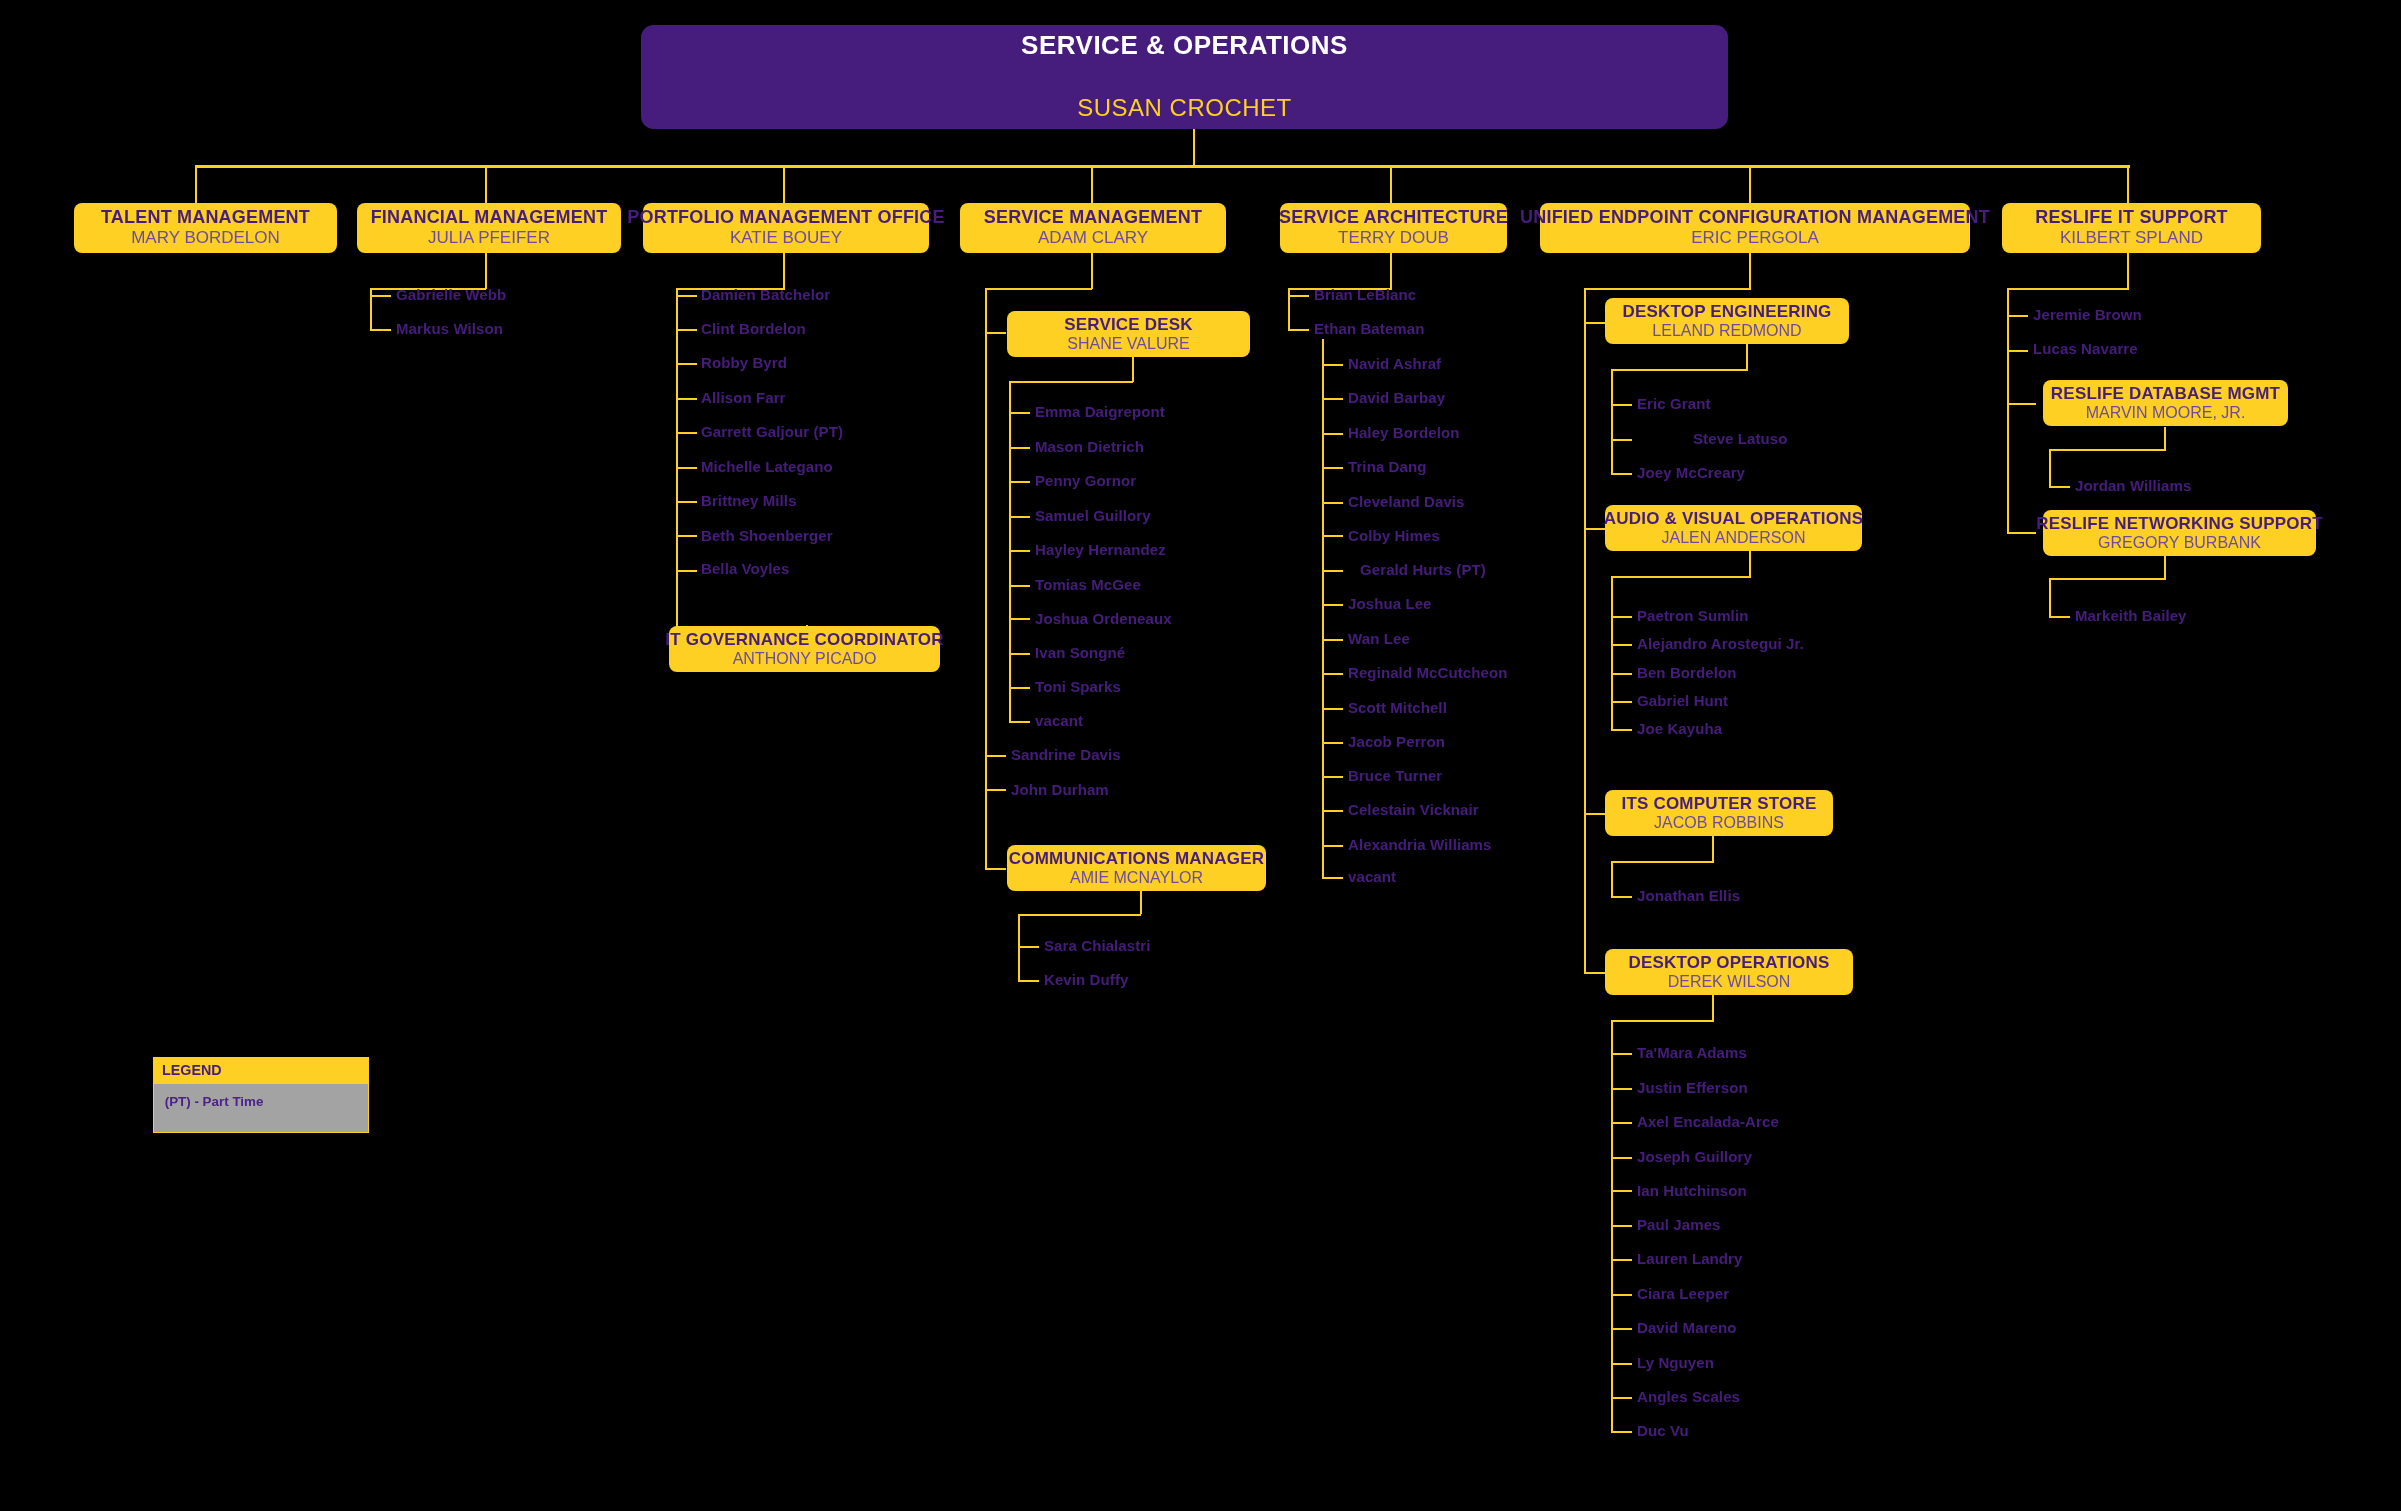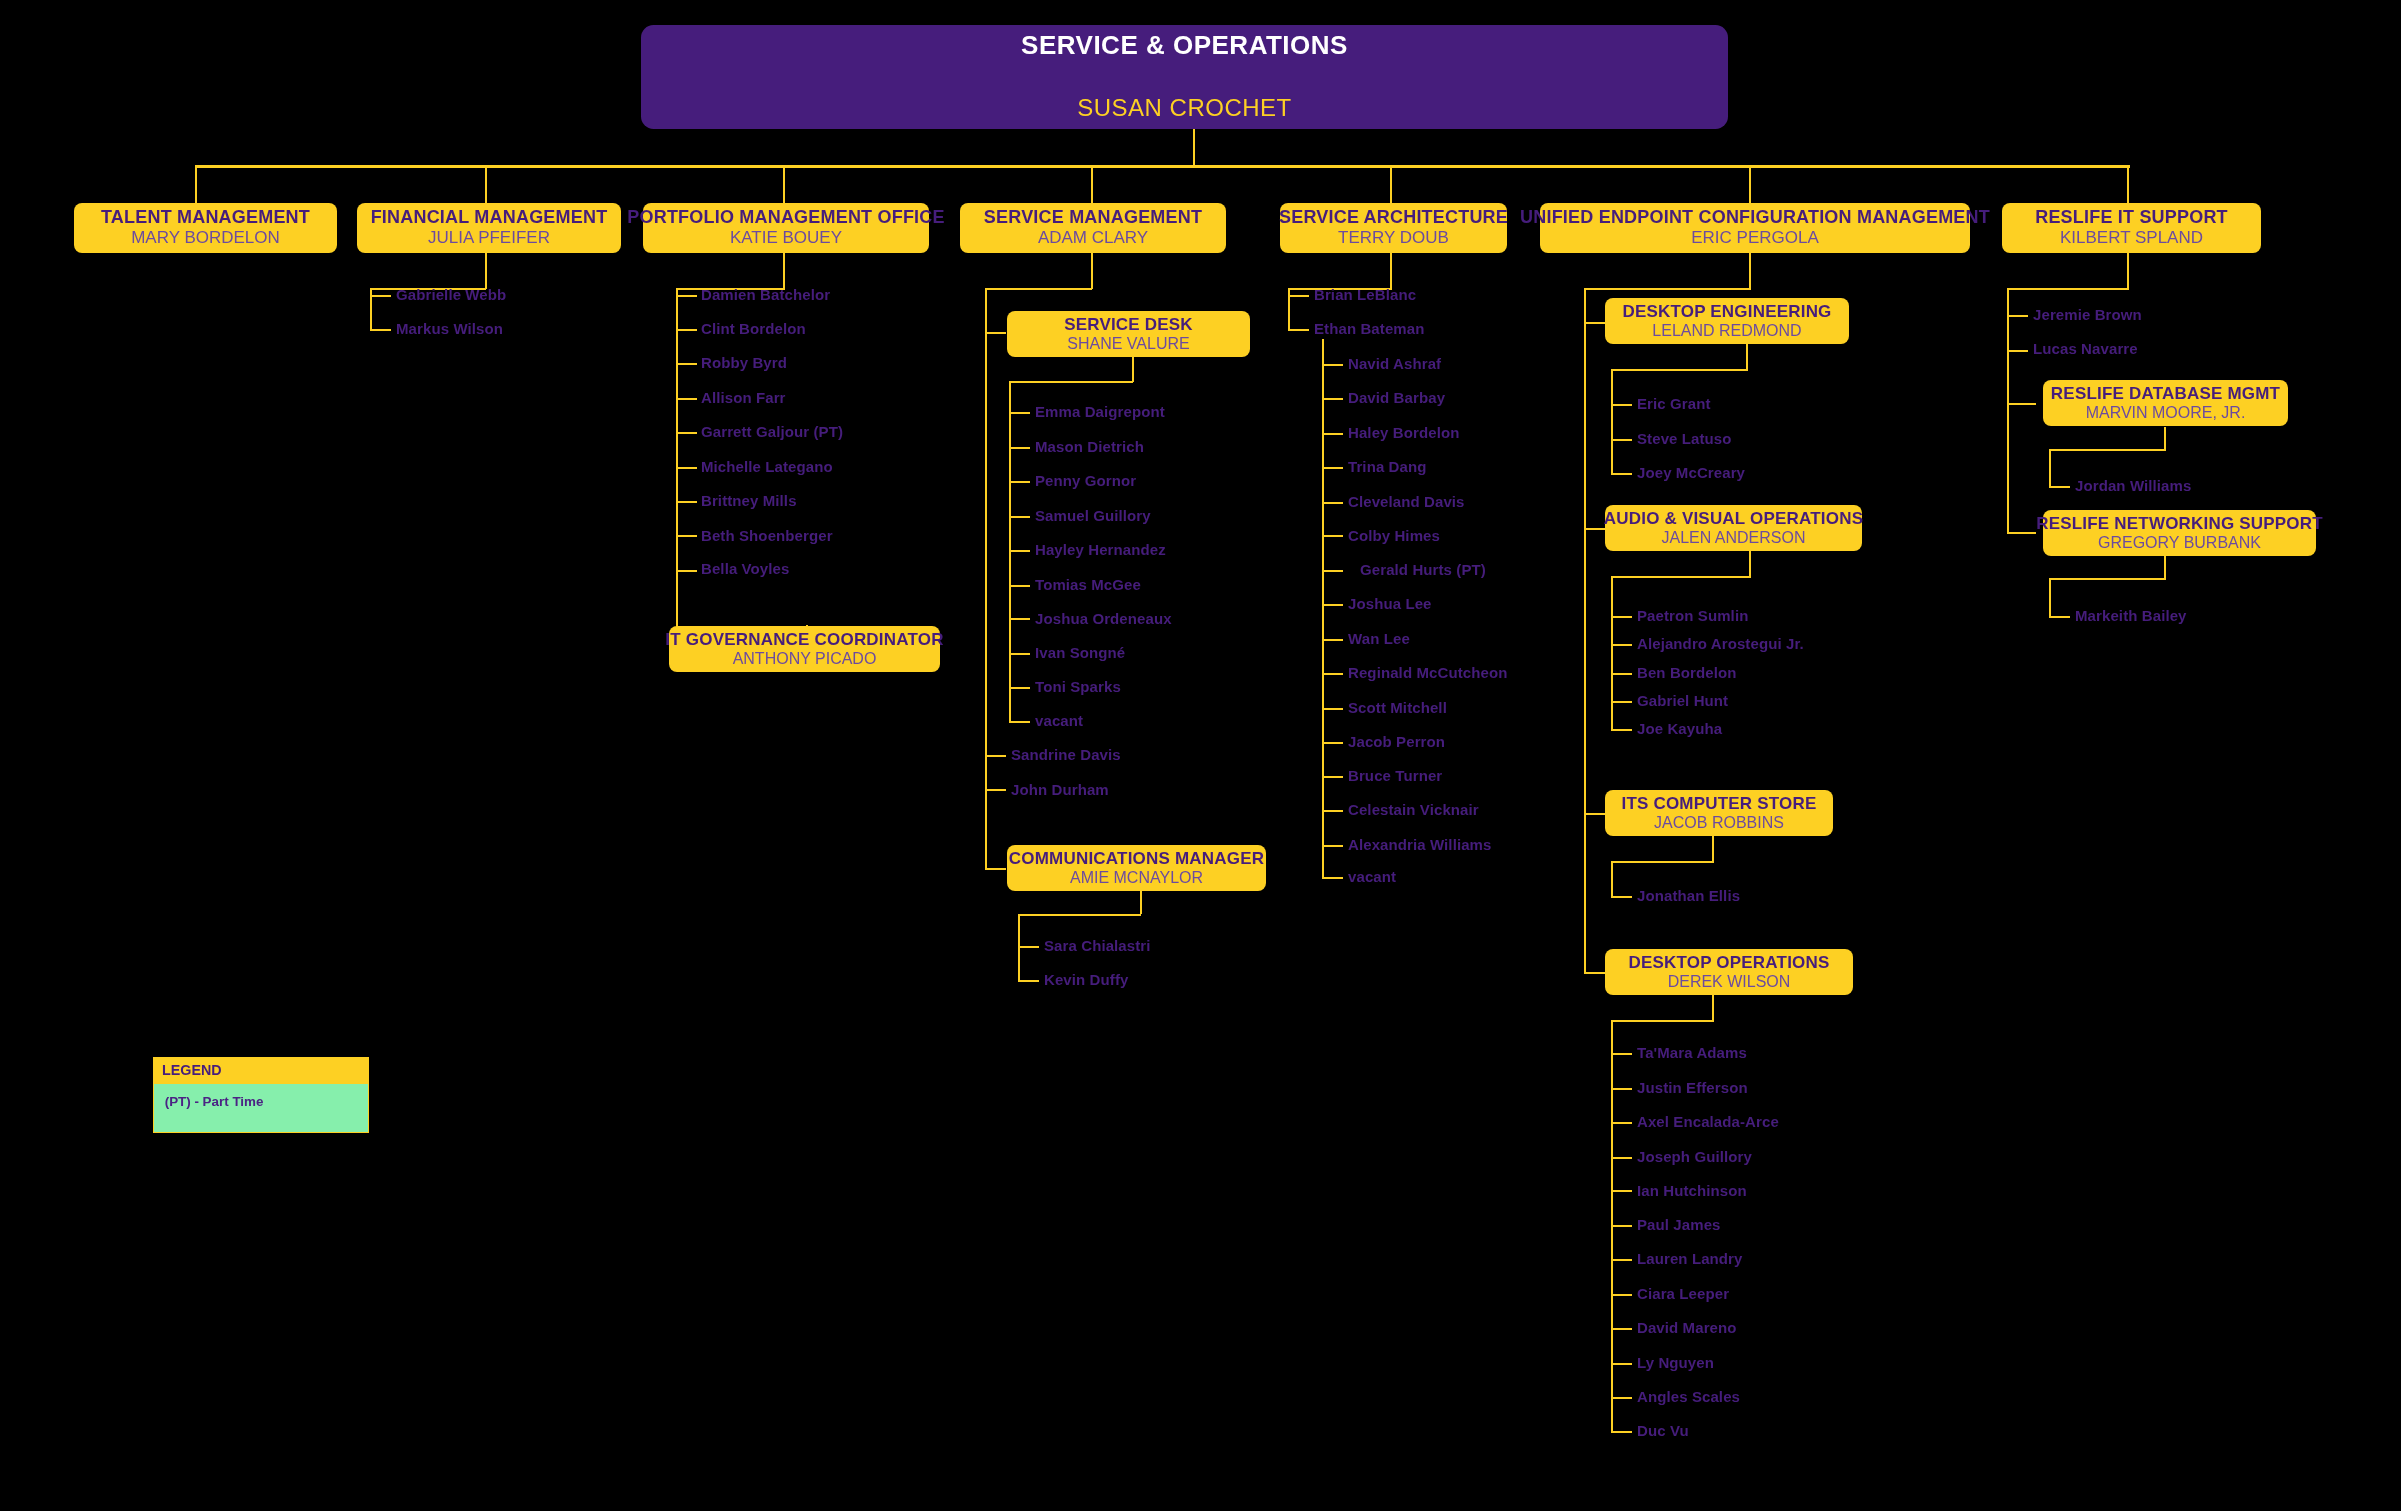--- a/index.html
+++ b/index.html
@@ -61,21 +61,21 @@
     letter-spacing:0.1px;
   }
 
   
   #legend{position:absolute;left:153px;top:1057px;width:216px;z-index:6;}
   #legend .lg-head{
     background:#FDD023;color:#461D7C;font-weight:bold;font-size:14.3px;
     padding:5.4px 9px;box-sizing:border-box;
   }
   #legend .lg-body{
-    border:1.8px solid #FDD023;border-top:none;background:#86efac;
+    border:1.8px solid #FDD023;border-top:none;background:#a3a3a3;
     color:#4B2384;font-weight:bold;font-size:13.4px;
     padding:10.7px 10.7px 23px 10.7px;box-sizing:border-box;
   }
 </style>
 </head>
 <body>
 
 <div id="stage">
 
   <div class="box root" style="left:641px;top:25px;width:1087px;height:104px;gap:33px;">
@@ -274,21 +274,21 @@
     <div class="t">DESKTOP ENGINEERING</div>
     <div class="n">LELAND REDMOND</div>
   </div>
   <div class="ln v" style="left:1746px;top:344px;height:26px;"></div>
   <div class="ln h" style="left:1611px;top:369px;width:137px;"></div>
   <div class="ln v" style="left:1611px;top:369px;height:105px;"></div>
   <div class="ln h" style="left:1611px;top:404px;width:21.4px;"></div>
   <div class="ln h" style="left:1611px;top:439px;width:21.4px;"></div>
   <div class="ln h" style="left:1611px;top:473px;width:21.4px;"></div>
   <div class="staff" style="left:1637px;top:395px;">Eric Grant</div>
-  <div class="staff" style="left:1637px;top:430px;">Steve Latuso</div>
+  <div class="staff" style="left:1693px;top:430px;">Steve Latuso</div>
   <div class="staff" style="left:1637px;top:464px;">Joey McCreary</div>
 
   <div class="box l2" style="left:1605px;top:505px;width:257px;height:46px;">
     <div class="t">AUDIO &amp; VISUAL OPERATIONS</div>
     <div class="n">JALEN ANDERSON</div>
   </div>
   <div class="ln v" style="left:1749px;top:551px;height:26px;"></div>
   <div class="ln h" style="left:1611px;top:576px;width:140px;"></div>
   <div class="ln v" style="left:1611px;top:576px;height:153px;"></div>
   <div class="ln h" style="left:1611px;top:616px;width:21.4px;"></div>

